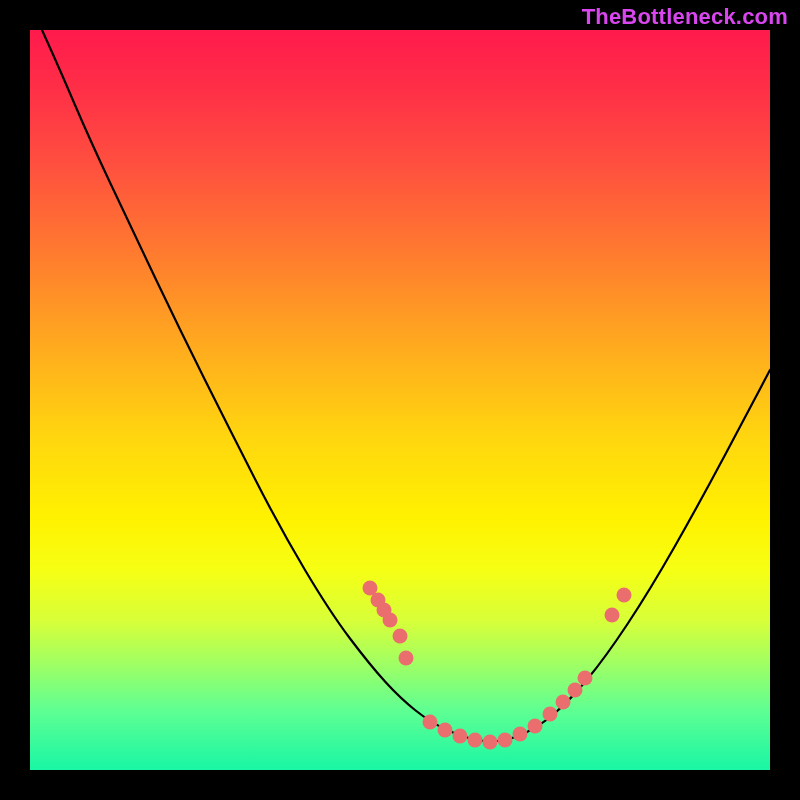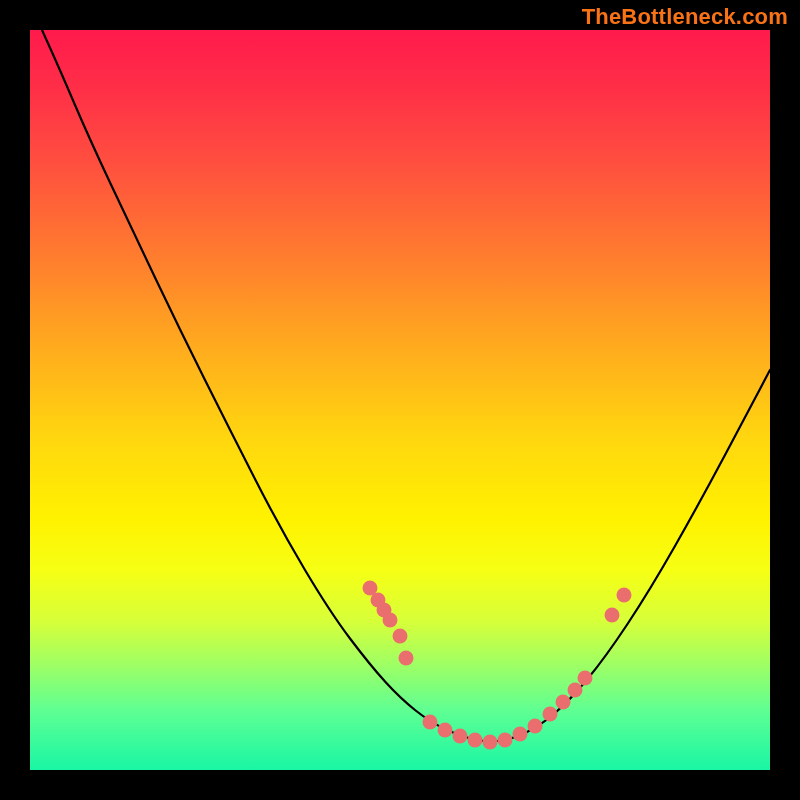--- a/index.html
+++ b/index.html
@@ -38,21 +38,21 @@
       #5eff93 92%,
       #19f6a4 100%);
   }
   .watermark {
     position: absolute;
     top: 4px;
     right: 12px;
     font-family: Arial, Helvetica, sans-serif;
     font-size: 22px;
     font-weight: 600;
-    color: #f97316;
+    color: #d946ef;
     letter-spacing: 0.2px;
     user-select: none;
   }
   svg {
     position: absolute;
     left: 0;
     top: 0;
   }
 </style>
 </head>

